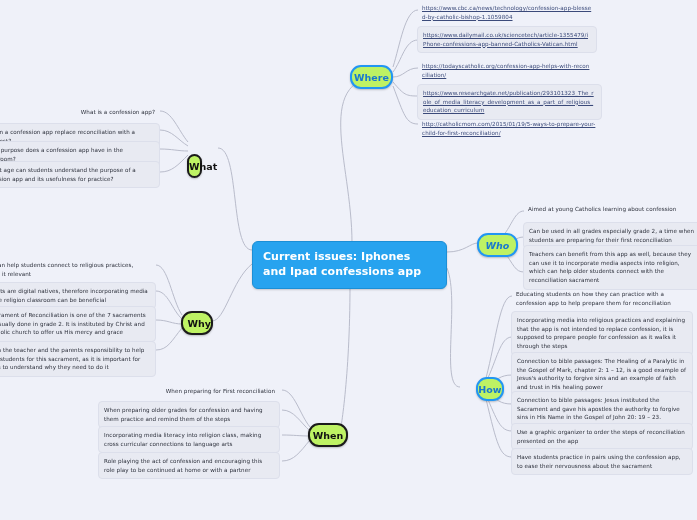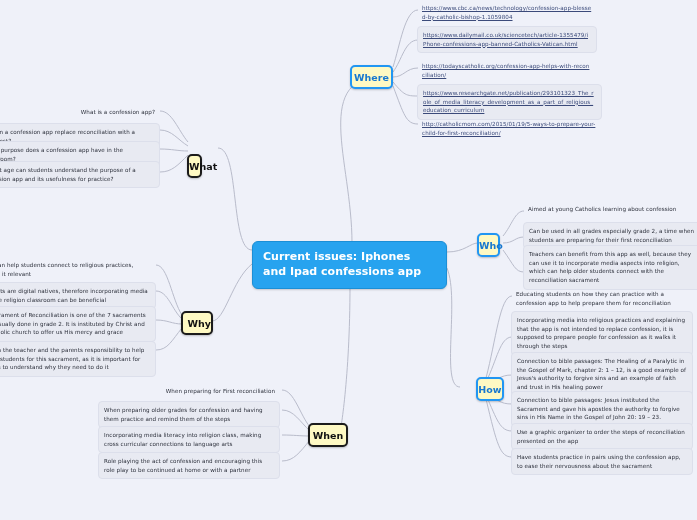--- a/index.html
+++ b/index.html
@@ -22,22 +22,22 @@
     color:#ffffff;
     font-weight:bold;
     font-size:11px;
     line-height:1.35;
     padding:8px 10px;
     box-shadow:0 1px 2px rgba(0,0,0,0.18);
   }
 
   
   .branch{
-    border-radius:5px;
-    background:#fef9c3;
+    border-radius:11px;
+    background:#bef264;
     font-weight:bold;
     font-size:9.5px;
     text-align:center;
     padding:5px 0 4px 0;
     box-shadow:0 1px 2px rgba(0,0,0,0.22);
   }
   .branch.dark{border:2px solid #1b1b1b;color:#111111;}
   .branch.blue{border:2px solid #2196f3;color:#1878cf;}
 
   
@@ -114,21 +114,21 @@
 
   <div class="node root" style="left:252px;top:241px;width:195px;">Current issues: Iphones and Ipad confessions app</div>
 
   <div class="node branch blue" style="left:350px;top:65px;width:43px;">Where</div>
   <div class="node leaf link plain" style="left:417px;top:0px;width:180px;">https://www.cbc.ca/news/technology/confession-app-blessed-by-catholic-bishop-1.1059804</div>
   <div class="node leaf link filled" style="left:417px;top:26px;width:180px;">https://www.dailymail.co.uk/sciencetech/article-1355479/iPhone-confessions-app-banned-Catholics-Vatican.html</div>
   <div class="node leaf link plain" style="left:417px;top:58px;width:180px;">https://todayscatholic.org/confession-app-helps-with-reconciliation/</div>
   <div class="node leaf link filled" style="left:417px;top:84px;width:185px;">https://www.researchgate.net/publication/293101323_The_role_of_media_literacy_development_as_a_part_of_religious_education_curriculum</div>
   <div class="node leaf link plain" style="left:417px;top:116px;width:185px;">http://catholicmom.com/2015/01/19/5-ways-to-prepare-your-child-for-first-reconciliation/</div>
 
-  <div class="node branch blue" style="left:477px;top:233px;width:23px;">Who</div>
+  <div class="node branch blue" style="left:477px;top:233px;width:41px;font-style:italic;">Who</div>
   <div class="node leaf plain" style="left:523px;top:201px;width:180px;">Aimed at young Catholics learning about confession</div>
   <div class="node leaf filled" style="left:523px;top:222px;width:180px;">Can be used in all grades especially grade 2, a time when students are preparing for their first reconciliation</div>
   <div class="node leaf filled" style="left:523px;top:245px;width:180px;">Teachers can benefit from this app as well, because they can use it to incorporate media aspects into religion, which can help older students connect with the reconciliation sacrament</div>
 
   <div class="node branch blue" style="left:476px;top:377px;width:28px;">How</div>
   <div class="node leaf plain" style="left:511px;top:286px;width:182px;">Educating students on how they can practice with a confession app to help prepare them for reconciliation</div>
   <div class="node leaf filled" style="left:511px;top:311px;width:182px;">Incorporating media into religious practices and explaining that the app is not intended to replace confession, it is supposed to prepare people for confession as it walks it through the steps</div>
   <div class="node leaf filled" style="left:511px;top:352px;width:182px;">Connection to bible passages: The Healing of a Paralytic in the Gospel of Mark, chapter 2: 1 – 12, is a good example of Jesus's authority to forgive sins and an example of faith and trust in His healing power</div>
   <div class="node leaf filled" style="left:511px;top:391px;width:182px;">Connection to bible passages: Jesus instituted the Sacrament and gave his apostles the authority to forgive sins in His Name in the Gospel of John 20: 19 – 23.</div>
   <div class="node leaf filled" style="left:511px;top:423px;width:182px;">Use a graphic organizer to order the steps of reconciliation presented on the app</div>

